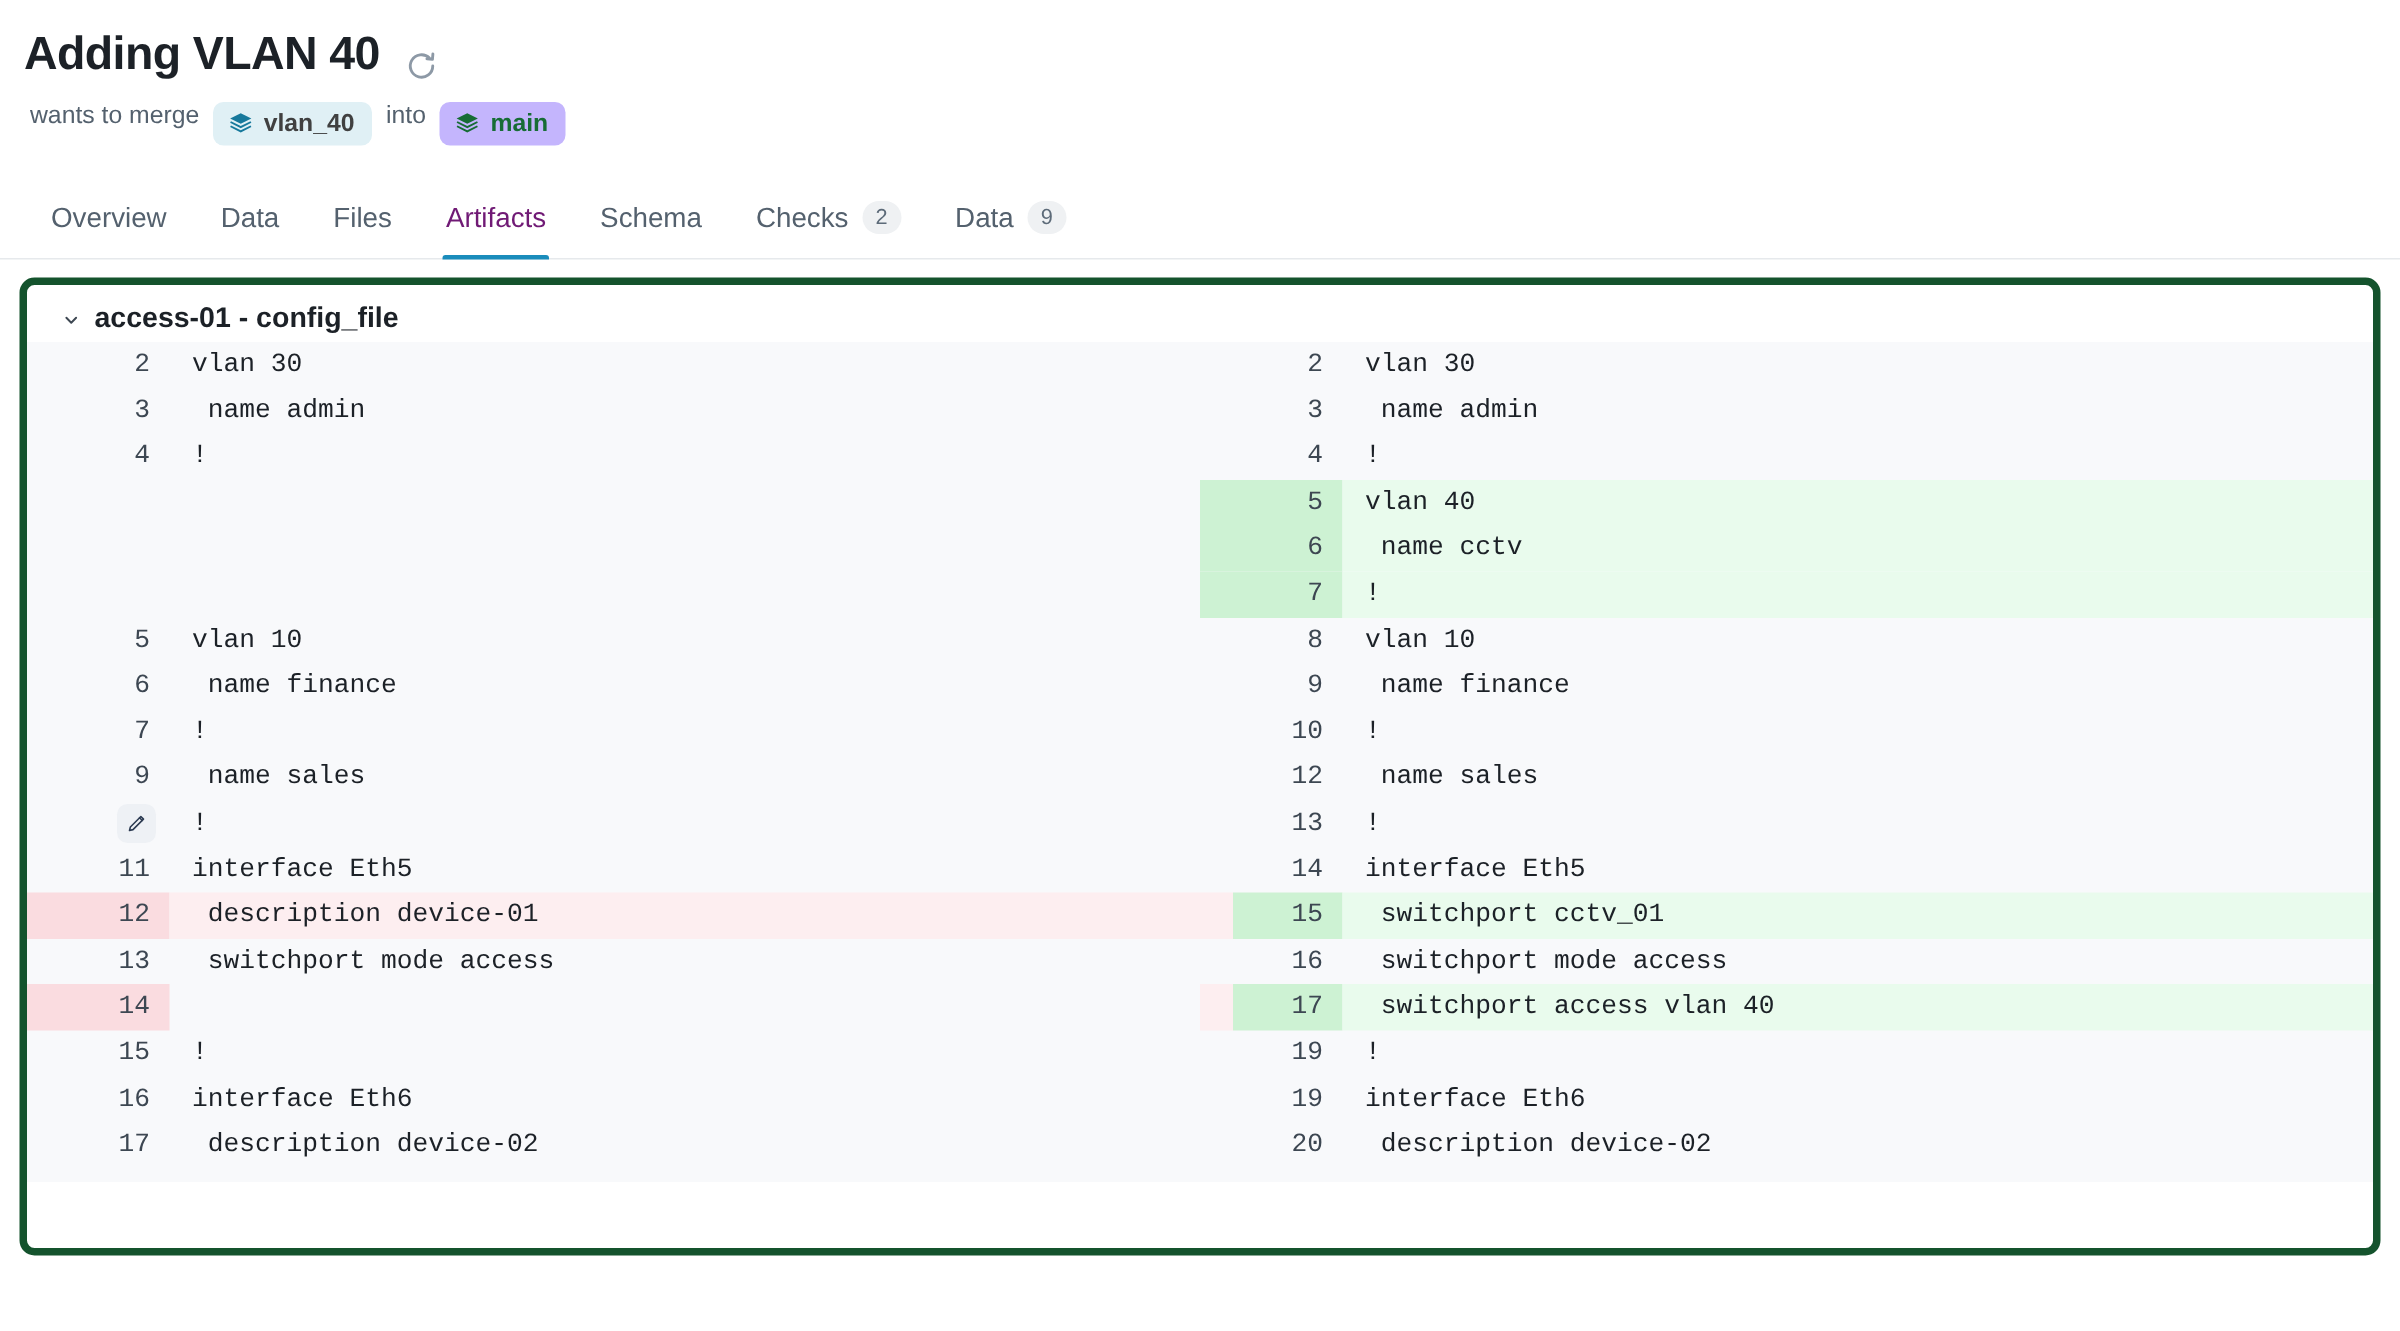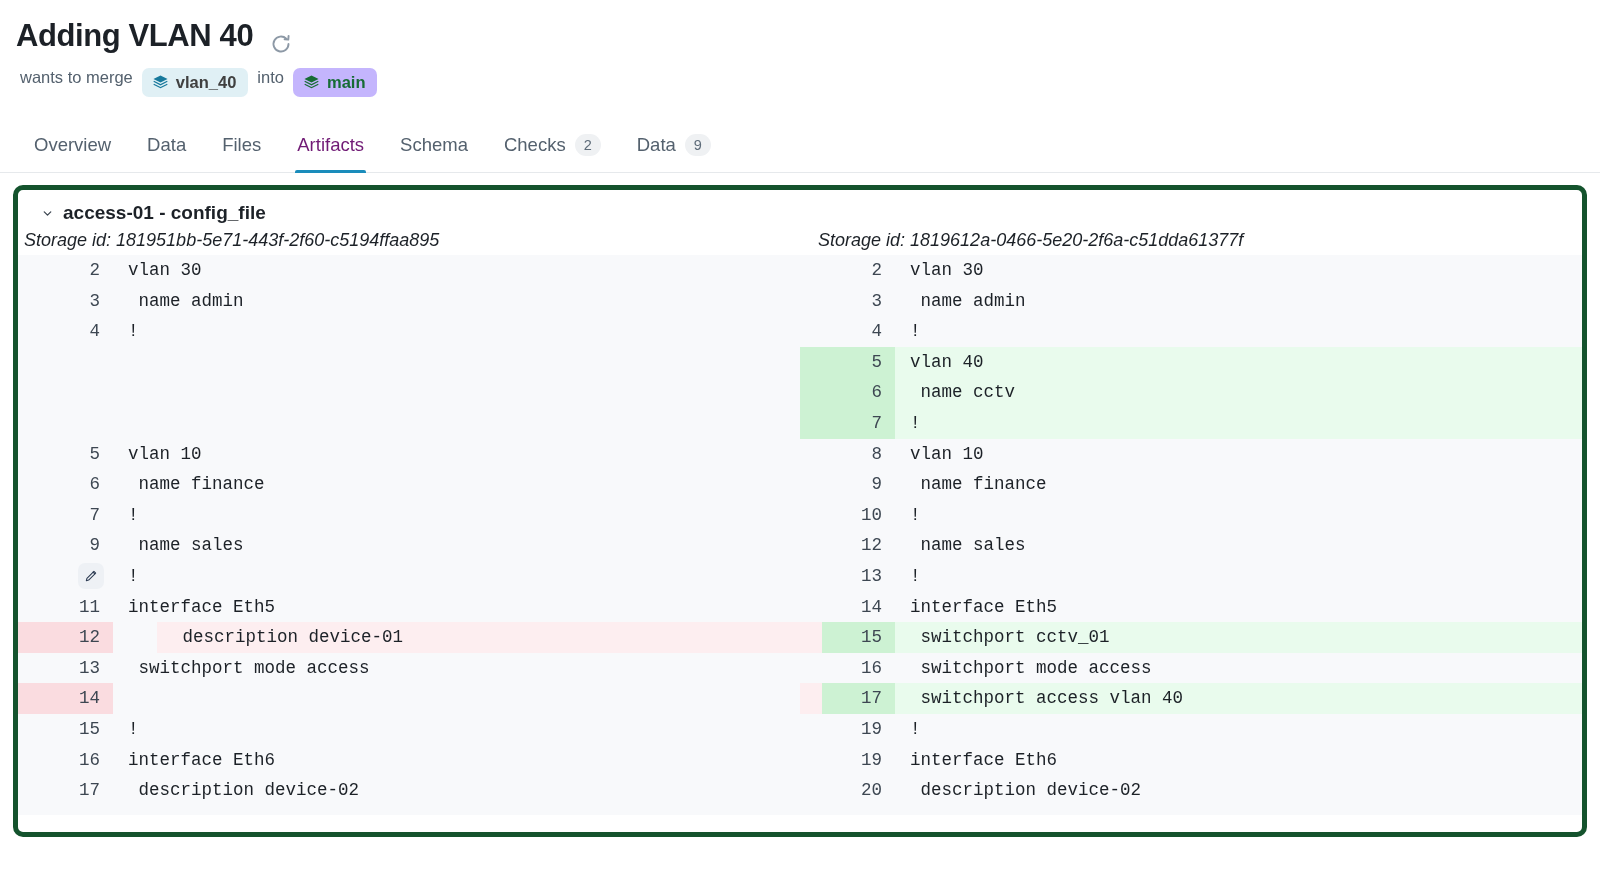--- a/index.html
+++ b/index.html
@@ -114,21 +114,21 @@
     padding-right: 13px; color: #3d4752;
     height: 30.6px; line-height: 30.6px;
   }
   .code {
     flex: 1; white-space: pre; color: #1c2127;
     padding-left: 15px; height: 30.6px; line-height: 30.6px;
     overflow: hidden;
   }
   
   .row.rem .gutter { background: #fadce0; }
-  .row.rem .code   { background: #fdeef0; margin-left: 44px; }
+  .row.rem .code   { background: #fdeef0; }
   .row.add .gutter { background: #cdf2d3; }
   .row.add .code   { background: #e9fbed; }
   .row.blank .gutter, .row.blank .code { background: #f8f9fb; }
 
   
   .pane.right .row { position: relative; }
   .pane.right .row.add::before {
     content: ""; position: absolute; left: 0; top: 0;
     width: 0px; height: 100%; background: #fdeef0;
   }
@@ -217,24 +217,20 @@
 <div class="card">
   <div class="card-head">
     <div class="artifact-title-row">
       <span class="chev">
         <svg width="13" height="13" viewBox="0 0 24 24" fill="none" stroke="#3d4752" stroke-width="2.4" stroke-linecap="round" stroke-linejoin="round">
           <path d="M6 9 L12 15 L18 9"></path>
         </svg>
       </span>
       <span class="artifact-title">access-01 - config_file</span>
     </div>
-    <div class="storage-row">
-      <div class="storage-id left">Storage id: 181951bb-5e71-443f-2f60-c5194ffaa895</div>
-      <div class="storage-id right">Storage id: 1819612a-0466-5e20-2f6a-c51dda61377f</div>
-    </div>
   </div>
 
   <div class="diff">
     <div class="pane left" id="pane-left">
         <div class="row">
           <div class="gutter">2</div>
           <div class="code">vlan 30</div>
         </div>
         <div class="row">
           <div class="gutter">3</div>

